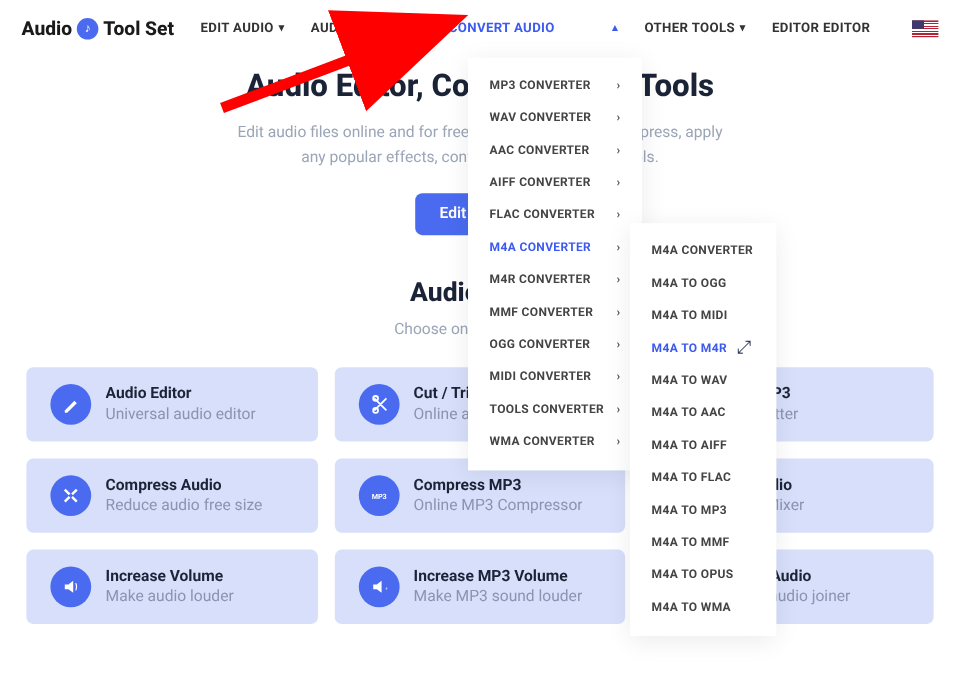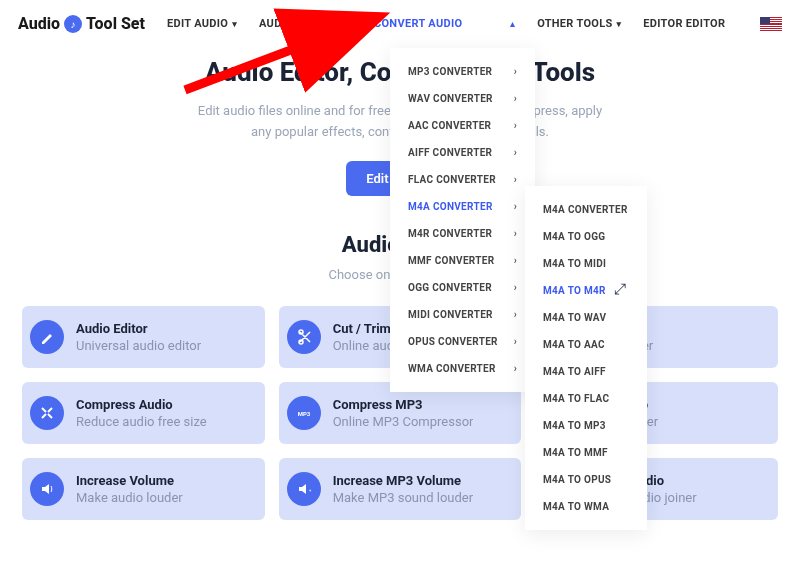--- a/index.html
+++ b/index.html
@@ -83,21 +83,21 @@
   
   .grid {
     display: grid;
     grid-template-columns: repeat(3, 1fr);
     gap: 14px;
     padding: 14px 22px;
   }
   .card {
     background: #d7dffb;
     border-radius: 6px;
-    padding: 14px 8px;
+    padding: 14px 20px;
     display: flex;
     gap: 12px;
     align-items: center;
   }
   .card-icon {
     width: 34px; height: 34px;
     border-radius: 50%;
     background: #4a6bf0;
     color: #fff;
     display: flex;
@@ -342,21 +342,21 @@
     </div>
     <div class="dropdown-item">
       <span>OGG CONVERTER</span>
       <span class="sub-chev">›</span>
     </div>
     <div class="dropdown-item">
       <span>MIDI CONVERTER</span>
       <span class="sub-chev">›</span>
     </div>
     <div class="dropdown-item">
-      <span>OPUS CONVERTER</span>
+      <span>TOOLS CONVERTER</span>
       <span class="sub-chev">›</span>
     </div>
     <div class="dropdown-item">
       <span>WMA CONVERTER</span>
       <span class="sub-chev">›</span>
     </div>
   </div>
 
 <div class="dropdown dd2" id="dd2">
     <div class="dropdown-item">

